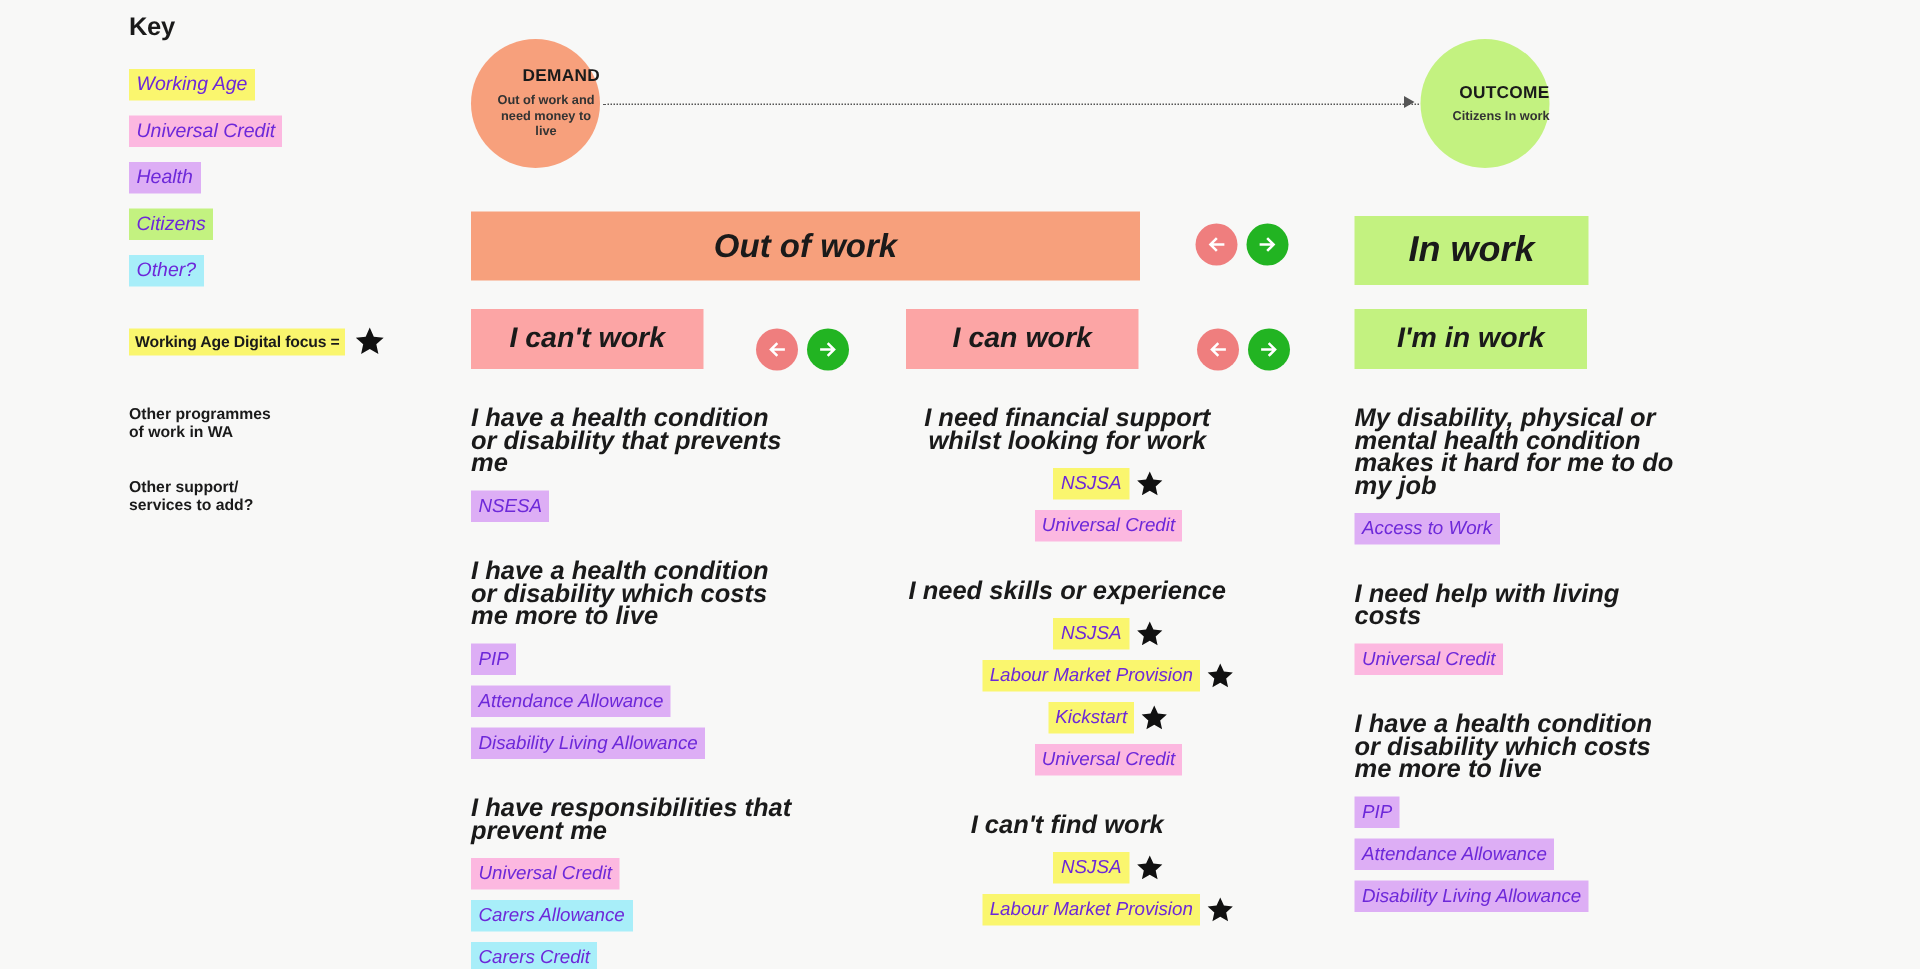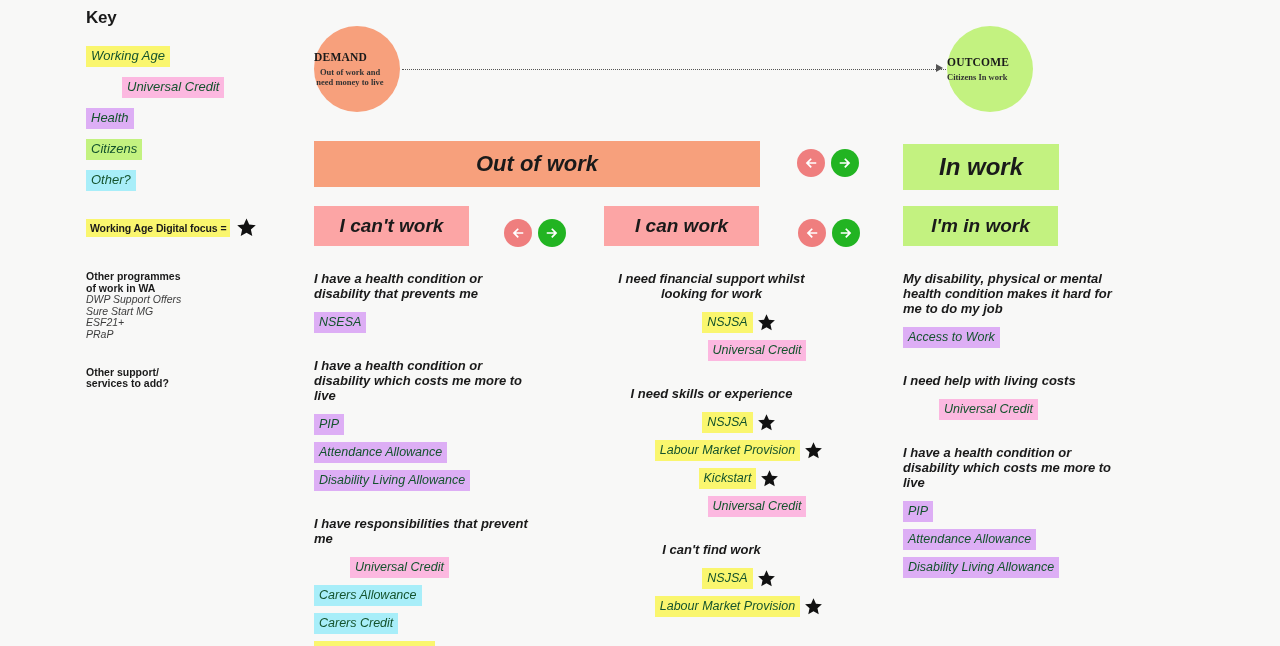--- a/index.html
+++ b/index.html
@@ -30,21 +30,21 @@
     margin: 0 0 18px 0;
   }
   .key-row { margin-bottom: 10px; }
   .tag {
     display: inline-block;
     font-style: italic;
     font-size: 12.5px;
     line-height: 16px;
     padding: 2px 5px 3px 5px;
     white-space: nowrap;
-    color: #14532d;
+    color: #6d28d9;
   }
   .key-row .tag { font-size: 13px; }
 
   #focus-row {
     margin-top: 26px;
     white-space: nowrap;
   }
   #focus-label {
     display: inline-block;
     background: #faf66e;
@@ -76,23 +76,22 @@
     font-weight: bold;
   }
 
   
   .flow-circle {
     position: absolute;
     border-radius: 50%;
     text-align: center;
     display: flex;
     flex-direction: column;
-    align-items: flex-start;
+    align-items: flex-end;
     justify-content: center;
-    font-family: Liberation Serif, serif;
   }
   #demand-circle {
     left: 314px; top: 26px;
     width: 86px; height: 86px;
     background: #f7a07c;
   }
   #outcome-circle {
     left: 947px; top: 26px;
     width: 86px; height: 86px;
     background: #c3f280;
@@ -193,36 +192,36 @@
   #col-inwork .col-header {
     width: 155px;
     background: #c3f280;
   }
 
   .group { margin-top: 25px; }
   .group:first-of-type { margin-top: 33px; }
   .need {
     font-style: italic;
     font-weight: bold;
-    font-size: 13px;
+    font-size: 17px;
     line-height: 15px;
     margin-bottom: 11px;
     max-width: 215px;
   }
   .tag-line {
     margin-bottom: 7px;
     white-space: nowrap;
     line-height: 0;
   }
   .tag-line .tag { vertical-align: middle; }
   .tag-line .star { margin-left: 4px; }
 
   
   .c-yellow { background: #faf66e; }
-  .c-pink   { background: #fcb8e0; margin-left: 36px; }
+  .c-pink   { background: #fcb8e0; }
   .c-purple { background: #ddaef5; }
   .c-green  { background: #c3f280; }
   .c-cyan   { background: #a8eef9; }
 </style>
 </head>
 <body>
 
 <div id="key-panel">
   <div id="key-title">Key</div>
   <div id="key-items">
@@ -238,26 +237,20 @@
     <span class="star">
       <svg width="21" height="21" viewBox="0 0 24 24" aria-hidden="true">
         <path fill="#111" d="M12 1.6l3.1 6.9 7.5.8-5.6 5 1.6 7.4L12 17.9 5.4 21.7 7 14.3l-5.6-5 7.5-.8z"></path>
       </svg>
     </span>
   </div>
 
   <div id="other-progs">
     <div class="hd">Other programmes</div>
     <div class="hd">of work in WA</div>
-    <div id="other-progs-items">
-        <div class="it">DWP Support Offers</div>
-        <div class="it">Sure Start MG</div>
-        <div class="it">ESF21+</div>
-        <div class="it">PRaP</div>
-      </div>
   </div>
 
   <div id="other-support">
     <div>Other support/</div>
     <div>services to add?</div>
   </div>
 </div>
 
 <div class="flow-circle" id="demand-circle">
   <div class="circle-title">DEMAND</div>

